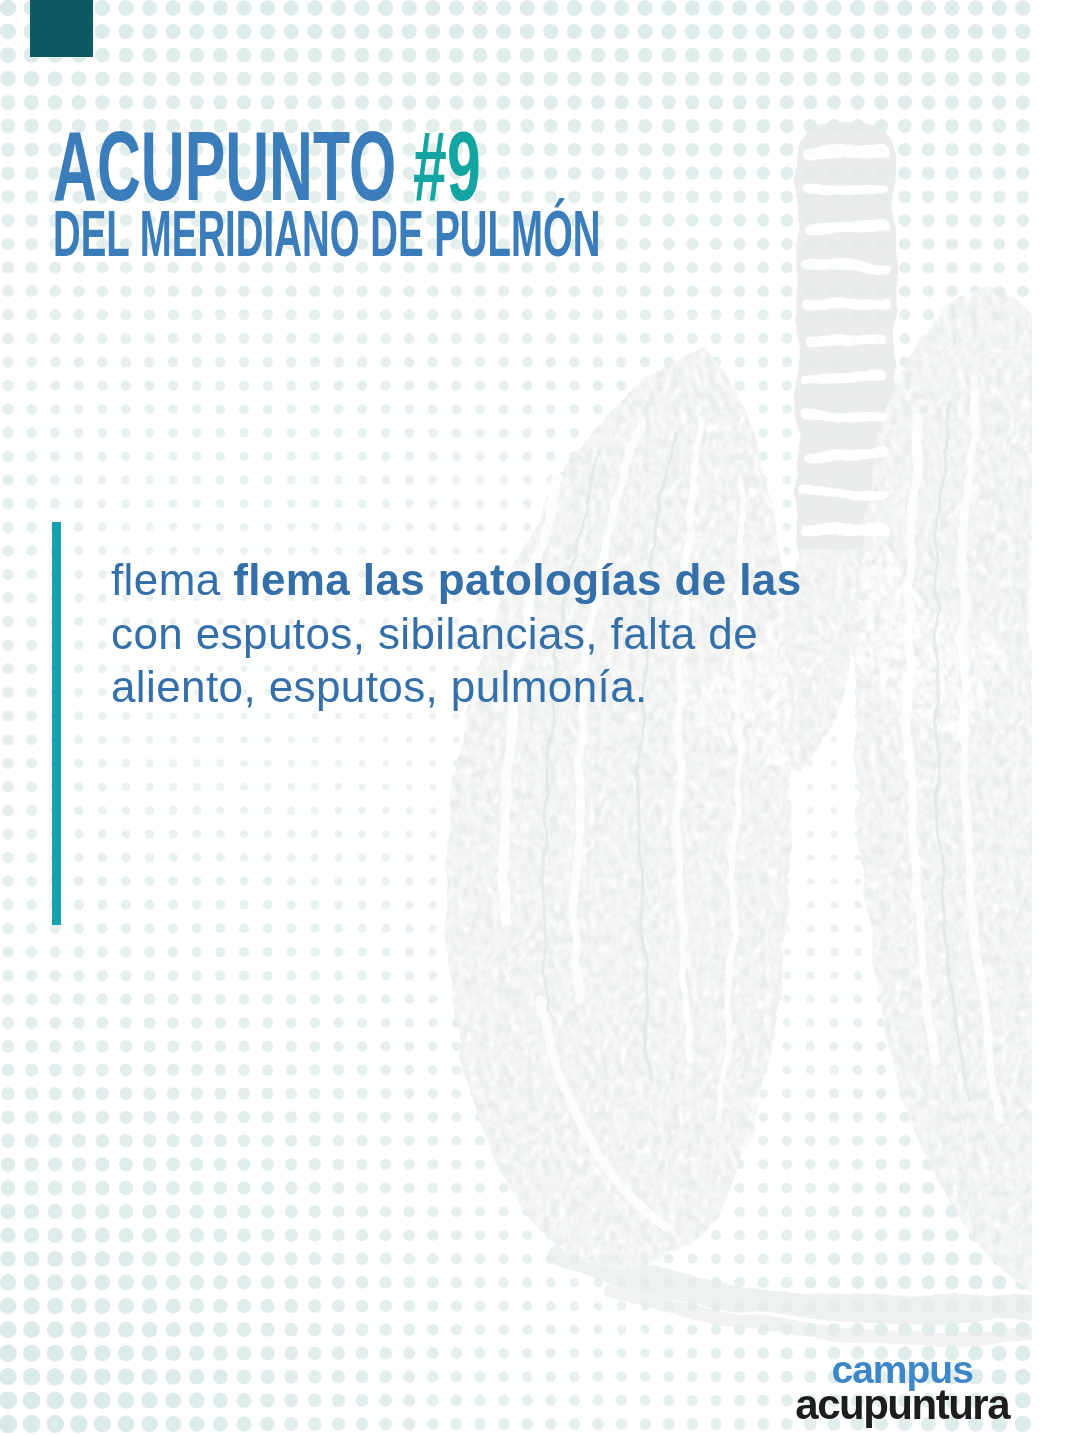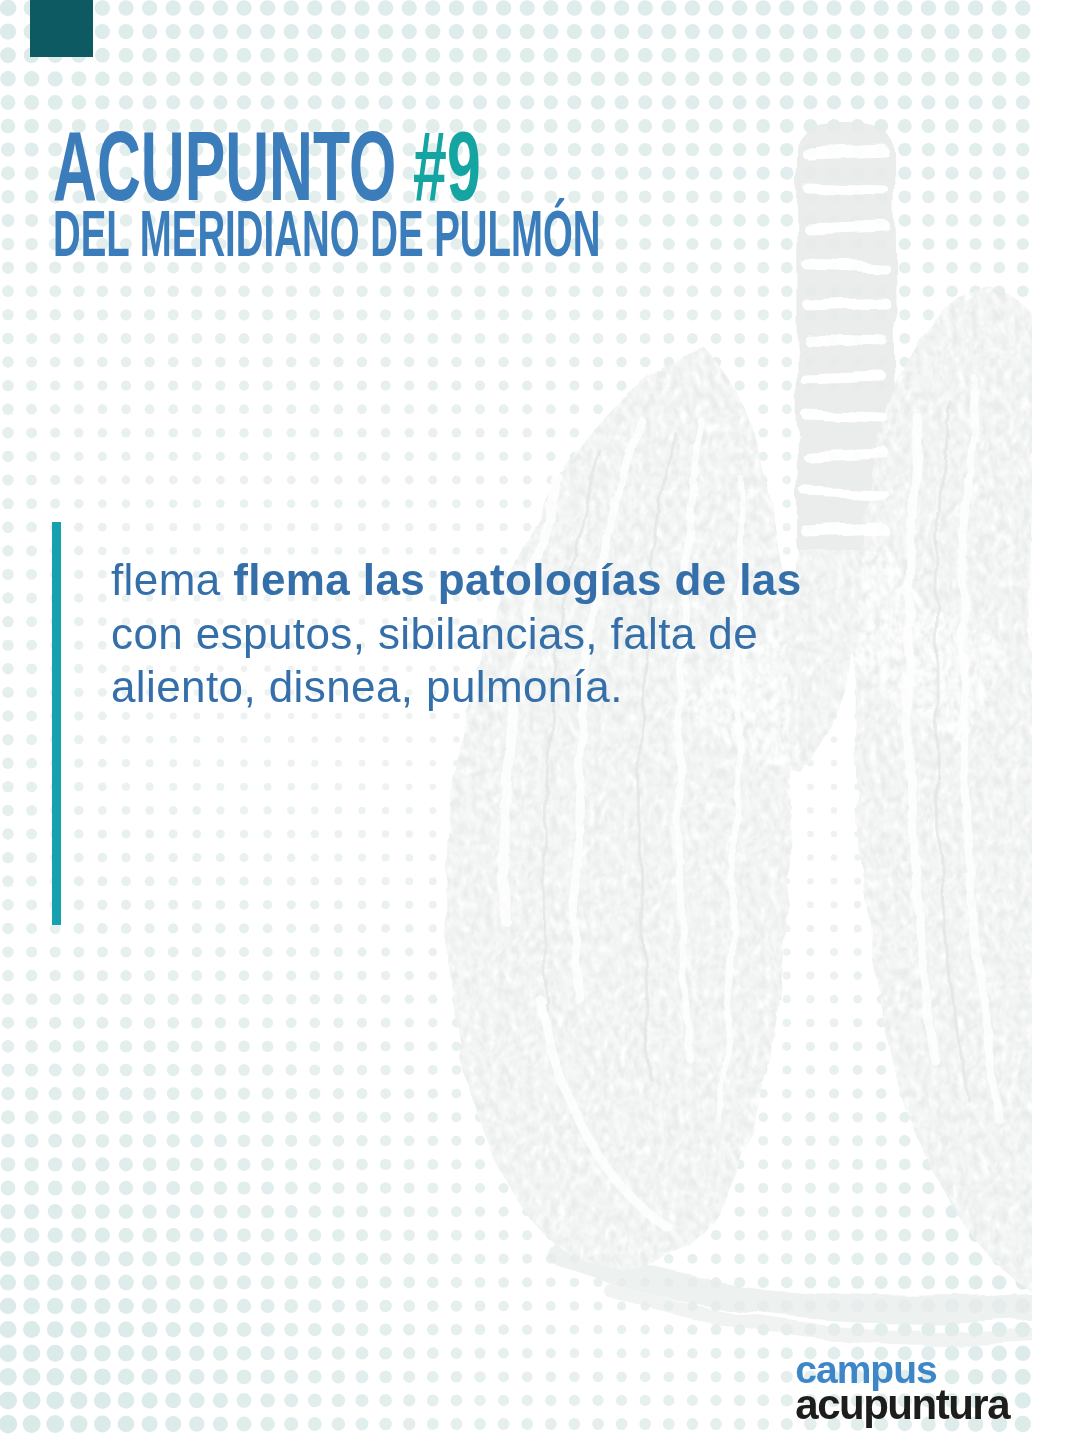--- a/index.html
+++ b/index.html
@@ -27,21 +27,21 @@
   
   .accent-bar{position:absolute;left:52px;top:522px;width:9px;height:403px;background:#16a1ae;}
   .paragraph{
     position:absolute;left:111px;top:553px;
     font-size:44px;line-height:53.5px;letter-spacing:0.4px;
     color:#356fa9;white-space:nowrap;
   }
   .paragraph .pline{white-space:nowrap;}
   .paragraph .b{font-weight:700;}
   
-  .logo{position:absolute;right:23px;top:1350px;text-align:left;line-height:1;}
+  .logo{position:absolute;right:23px;top:1350px;text-align:center;line-height:1;}
   .logo-campus{font-size:39px;font-weight:700;letter-spacing:-1px;color:#3d87c9;}
   .logo-acu{font-size:42px;font-weight:700;letter-spacing:-1.5px;color:#1d1d1b;margin-top:-5px;}
 </style>
 </head>
 <body>
 
 <div id="canvas">
 
   <svg id="dots" viewBox="0 0 1080 1435">
       <circle cx="8.0" cy="8.0" r="8.3" fill="rgb(220,235,234)"></circle>
@@ -2922,21 +2922,21 @@
 
   <header>
     <h1 class="title-line1"><span>ACUPUNTO </span><span class="num">#9</span></h1>
     <h2 class="title-line2">DEL MERIDIANO DE PULMÓN</h2>
   </header>
 
   <div class="accent-bar"></div>
   <div class="paragraph" id="paragraph">
       <div class="pline"><span>flema </span><span class="b">flema las patologías de las</span></div>
       <div class="pline"><span>con esputos, sibilancias, falta de</span></div>
-      <div class="pline"><span>aliento, disnea, pulmonía.</span></div>
+      <div class="pline"><span>aliento, esputos, pulmonía.</span></div>
     </div>
 
   <div class="logo">
     <div class="logo-campus">campus</div>
     <div class="logo-acu">acupuntura</div>
   </div>
 
 </div>
 
 </body></html>

